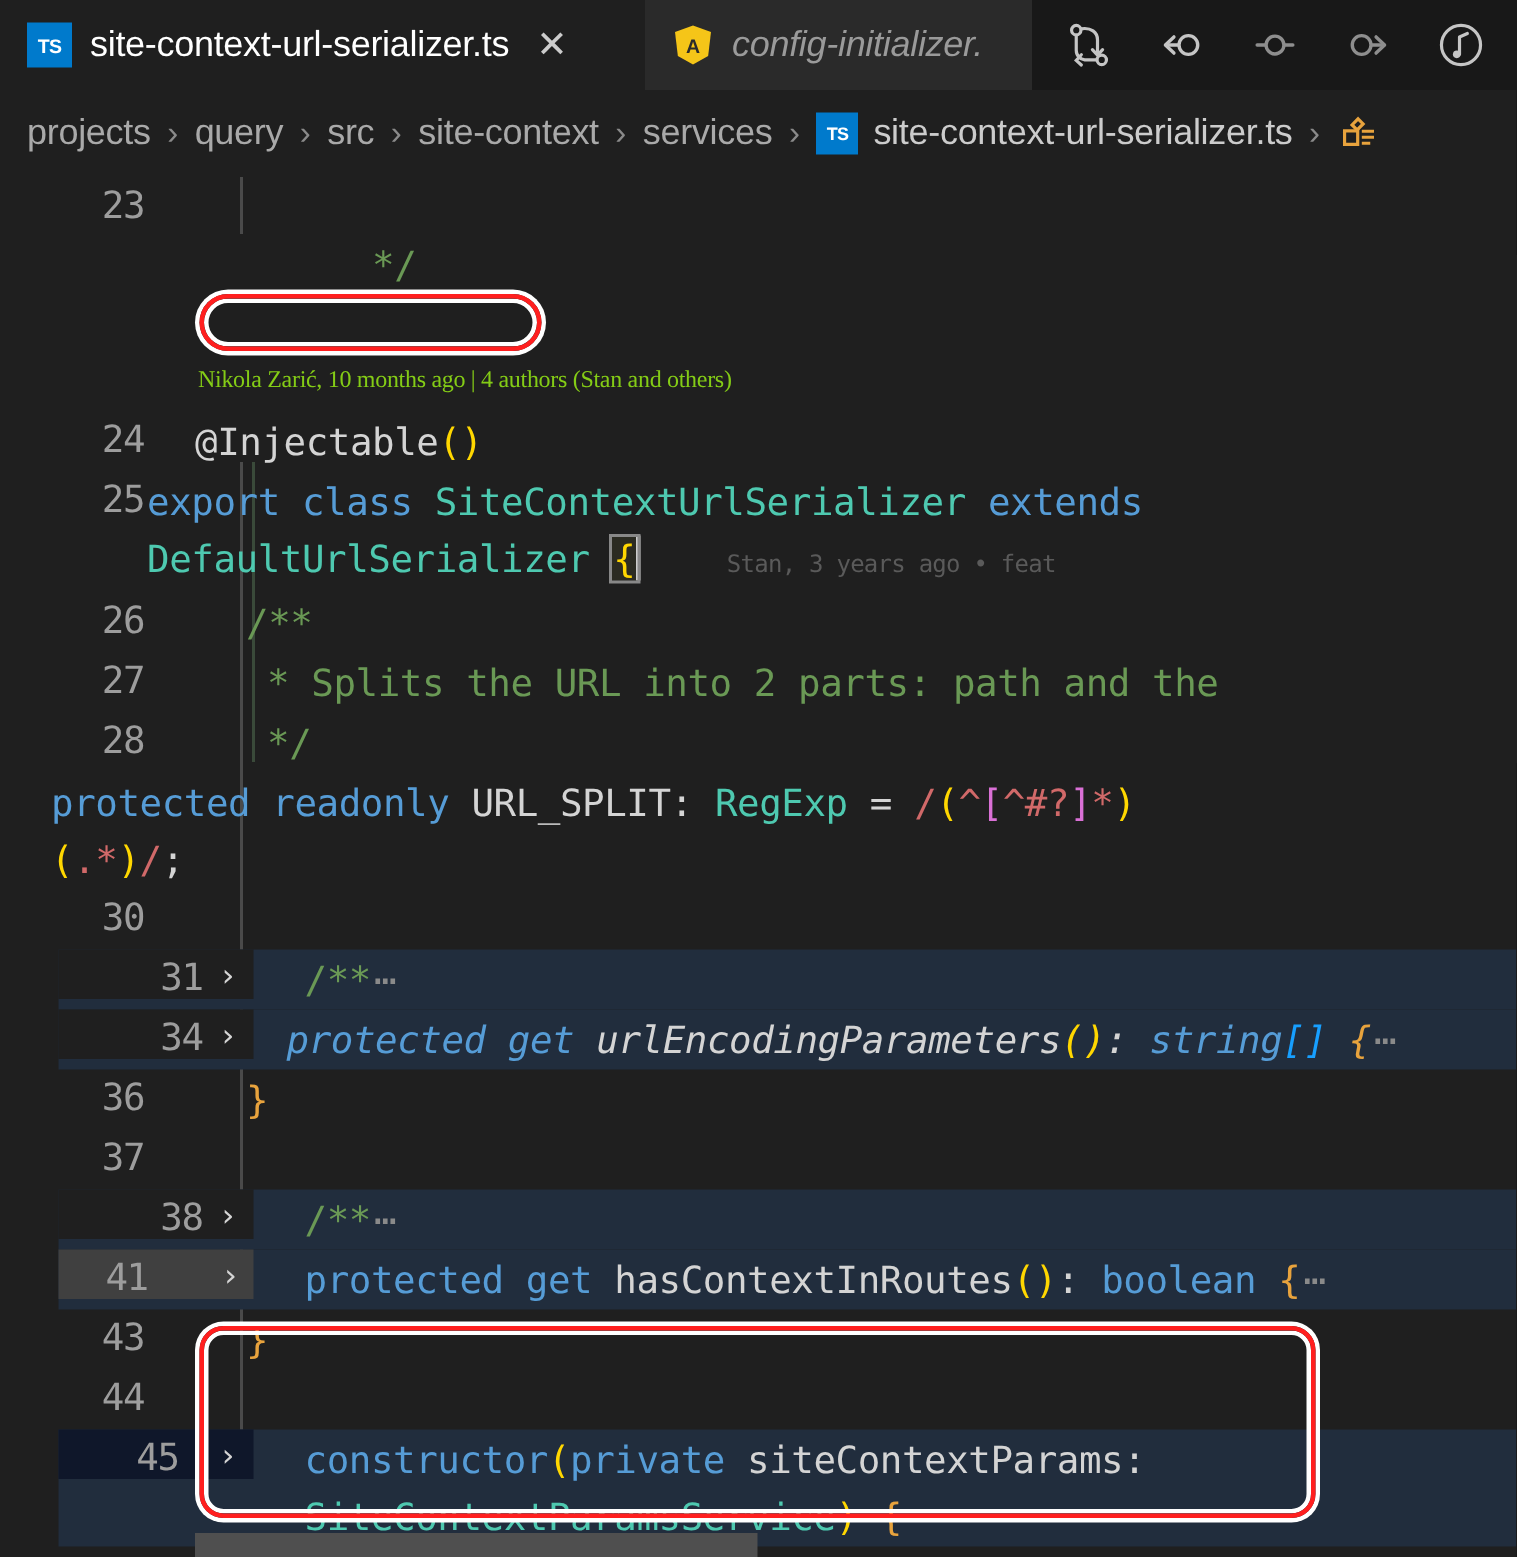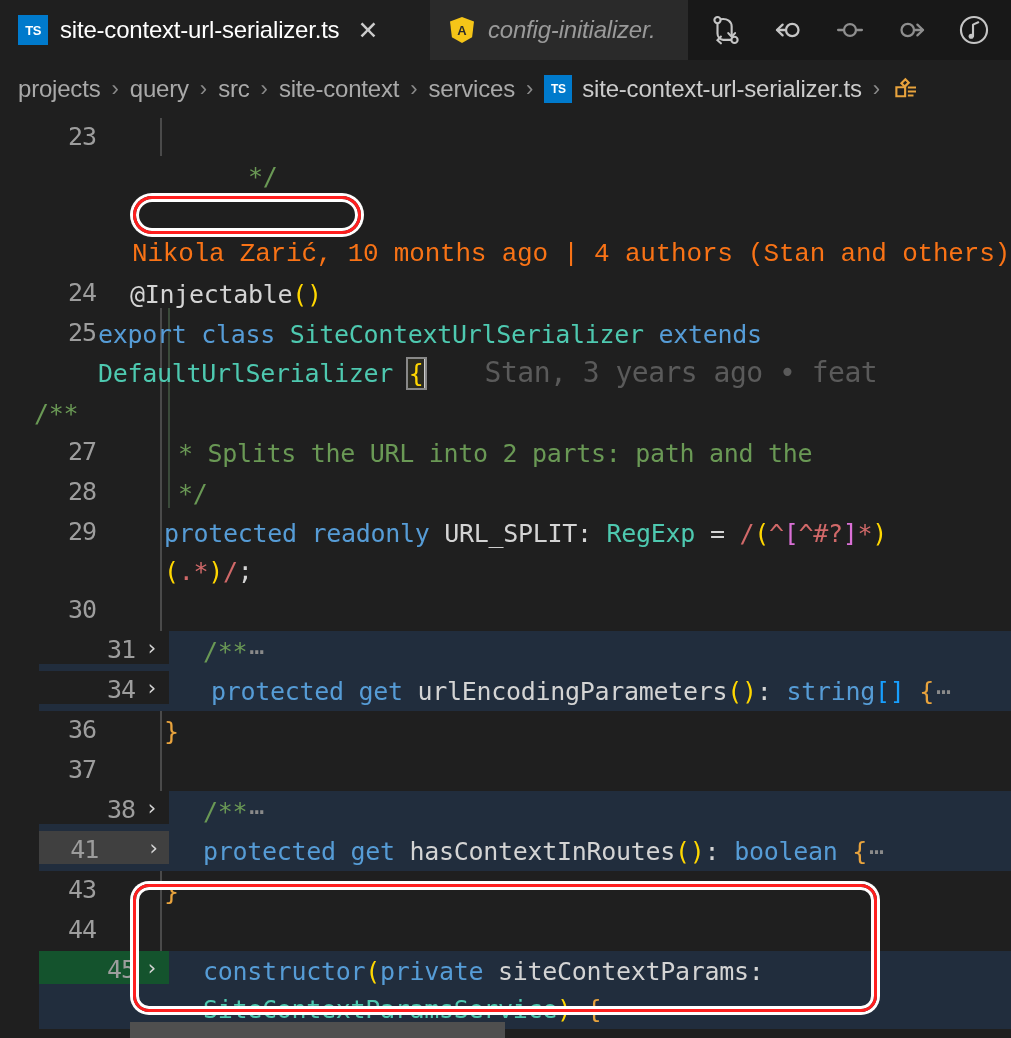--- a/index.html
+++ b/index.html
@@ -205,29 +205,29 @@
     padding-left: 2px;
   }
 
   
   .blame-line {
     display: flex;
     align-items: center;
     height: 40px;
   }
   .blame-text {
-    font-family: Liberation Mono, monospace;
-    font-size: 26px;
-    color: #f97316;
+    font-family: Liberation Serif, serif;
+    font-size: 16px;
+    color: #84cc16;
     padding-left: 132px;
     letter-spacing: -0.2px;
   }
   .blame-inline {
     font-family: "DejaVu Sans Mono", monospace;
-    font-size: 28px;
+    font-size: 16px;
     color: #5a5a5a;
     letter-spacing: -0.5px;
   }
 
   
   .bmatch {
     outline: 2px solid #888888;
     background: #2b2b22;
     padding: 0 1px;
   }
@@ -383,44 +383,44 @@
 
     <div class="row">
       <div class="gutter">
         <span class="lnum">25</span>
         <span class="chev empty">&nbsp;</span>
       </div>
       <div class="codecell" style="margin-left:-32px;"><span class="kw">export</span> <span class="kw">class</span> <span class="typ">SiteContextUrlSerializer</span> <span class="kw">extends</span><br><span class="typ">DefaultUrlSerializer</span> <span class="bmatch pY">{</span><span class="cursor"></span><span class="blame-inline" style="padding-left:58px;">Stan, 3 years ago • feat</span></div>
     </div>
 
     <div class="row">
+      <div class="gutter">
+        <span class="lnum">26</span>
+        <span class="chev empty">&nbsp;</span>
+      </div>
       <div class="codecell"><span class="cmt" style="padding-left:34px;">/**</span></div>
     </div>
 
     <div class="row">
       <div class="gutter">
         <span class="lnum">27</span>
         <span class="chev empty">&nbsp;</span>
       </div>
       <div class="codecell"><span class="cmt" style="padding-left:48px;">* Splits the URL into 2 parts: path and the</span><br></div>
     </div>
 
     <div class="row">
       <div class="gutter">
         <span class="lnum">28</span>
         <span class="chev empty">&nbsp;</span>
       </div>
       <div class="codecell"><span class="cmt" style="padding-left:48px;">*/</span></div>
     </div>
 
     <div class="row">
-      <div class="gutter">
-        <span class="lnum">29</span>
-        <span class="chev empty">&nbsp;</span>
-      </div>
       <div class="codecell" style="padding-left:34px;"><span class="kw">protected</span> <span class="kw">readonly</span> <span class="plain">URL_SPLIT</span><span class="plain">:</span> <span class="typ">RegExp</span> <span class="plain">=</span> <span class="rx">/</span><span class="pY">(</span><span class="rx">^</span><span class="pP">[</span><span class="rx">^#?</span><span class="pP">]</span><span class="rx">*</span><span class="pY">)</span><br><span class="pY">(</span><span class="rx">.*</span><span class="pY">)</span><span class="rx">/</span><span class="plain">;</span></div>
     </div>
 
     <div class="row">
       <div class="gutter">
         <span class="lnum">30</span>
         <span class="chev empty">&nbsp;</span>
       </div>
       <div class="codecell">&nbsp;</div>
     </div>
@@ -431,21 +431,21 @@
         <span class="chev">›</span>
       </div>
       <div class="codecell"><span class="cmt" style="padding-left:34px;">/**</span><span class="foldmark">⋯</span></div>
     </div>
 
     <div class="row fold-hl">
       <div class="gutter" style="background:#1f1f1f;">
         <span class="lnum">34</span>
         <span class="chev">›</span>
       </div>
-      <div class="codecell" style="padding-left:42px;"><span class="kw">protected</span> <span class="kw">get</span> <span class="plain">urlEncodingParameters</span><span class="pY">()</span><span class="plain">:</span> <span class="kw">string</span><span class="pB">[]</span> <span class="brO">{</span><span class="foldmark">⋯</span></div>
+      <div class="codecell" style="padding-left:22px;font-style:italic;"><span class="kw">protected</span> <span class="kw">get</span> <span class="plain">urlEncodingParameters</span><span class="pY">()</span><span class="plain">:</span> <span class="kw">string</span><span class="pB">[]</span> <span class="brO">{</span><span class="foldmark">⋯</span></div>
     </div>
 
     <div class="row">
       <div class="gutter">
         <span class="lnum">36</span>
         <span class="chev empty">&nbsp;</span>
       </div>
       <div class="codecell"><span class="brO" style="padding-left:34px;">}</span></div>
     </div>
 
@@ -483,21 +483,21 @@
 
     <div class="row">
       <div class="gutter">
         <span class="lnum">44</span>
         <span class="chev empty">&nbsp;</span>
       </div>
       <div class="codecell">&nbsp;</div>
     </div>
 
     <div class="row fold-hl">
-      <div class="gutter" style="background:#14532d;">
+      <div class="gutter" style="background:#0f172a;gap:16px;">
         <span class="lnum">45</span>
         <span class="chev">›</span>
       </div>
       <div class="codecell" style="padding-left:34px;"><span class="kw">constructor</span><span class="pY">(</span><span class="kw">private</span> <span class="plain">siteContextParams</span><span class="plain">:</span><br><span class="typ">SiteContextParamsService</span><span class="pY">)</span> <span class="brO">{</span><span class="foldmark">⋯</span></div>
     </div>
 
   </div>
 
   <div class="redbox" style="left:133px; top:78px; width:228px; height:38px; border-radius:19px;"></div>
   <div class="redbox" style="left:133px; top:766px; width:744px; height:128px; border-radius:16px;"></div>

